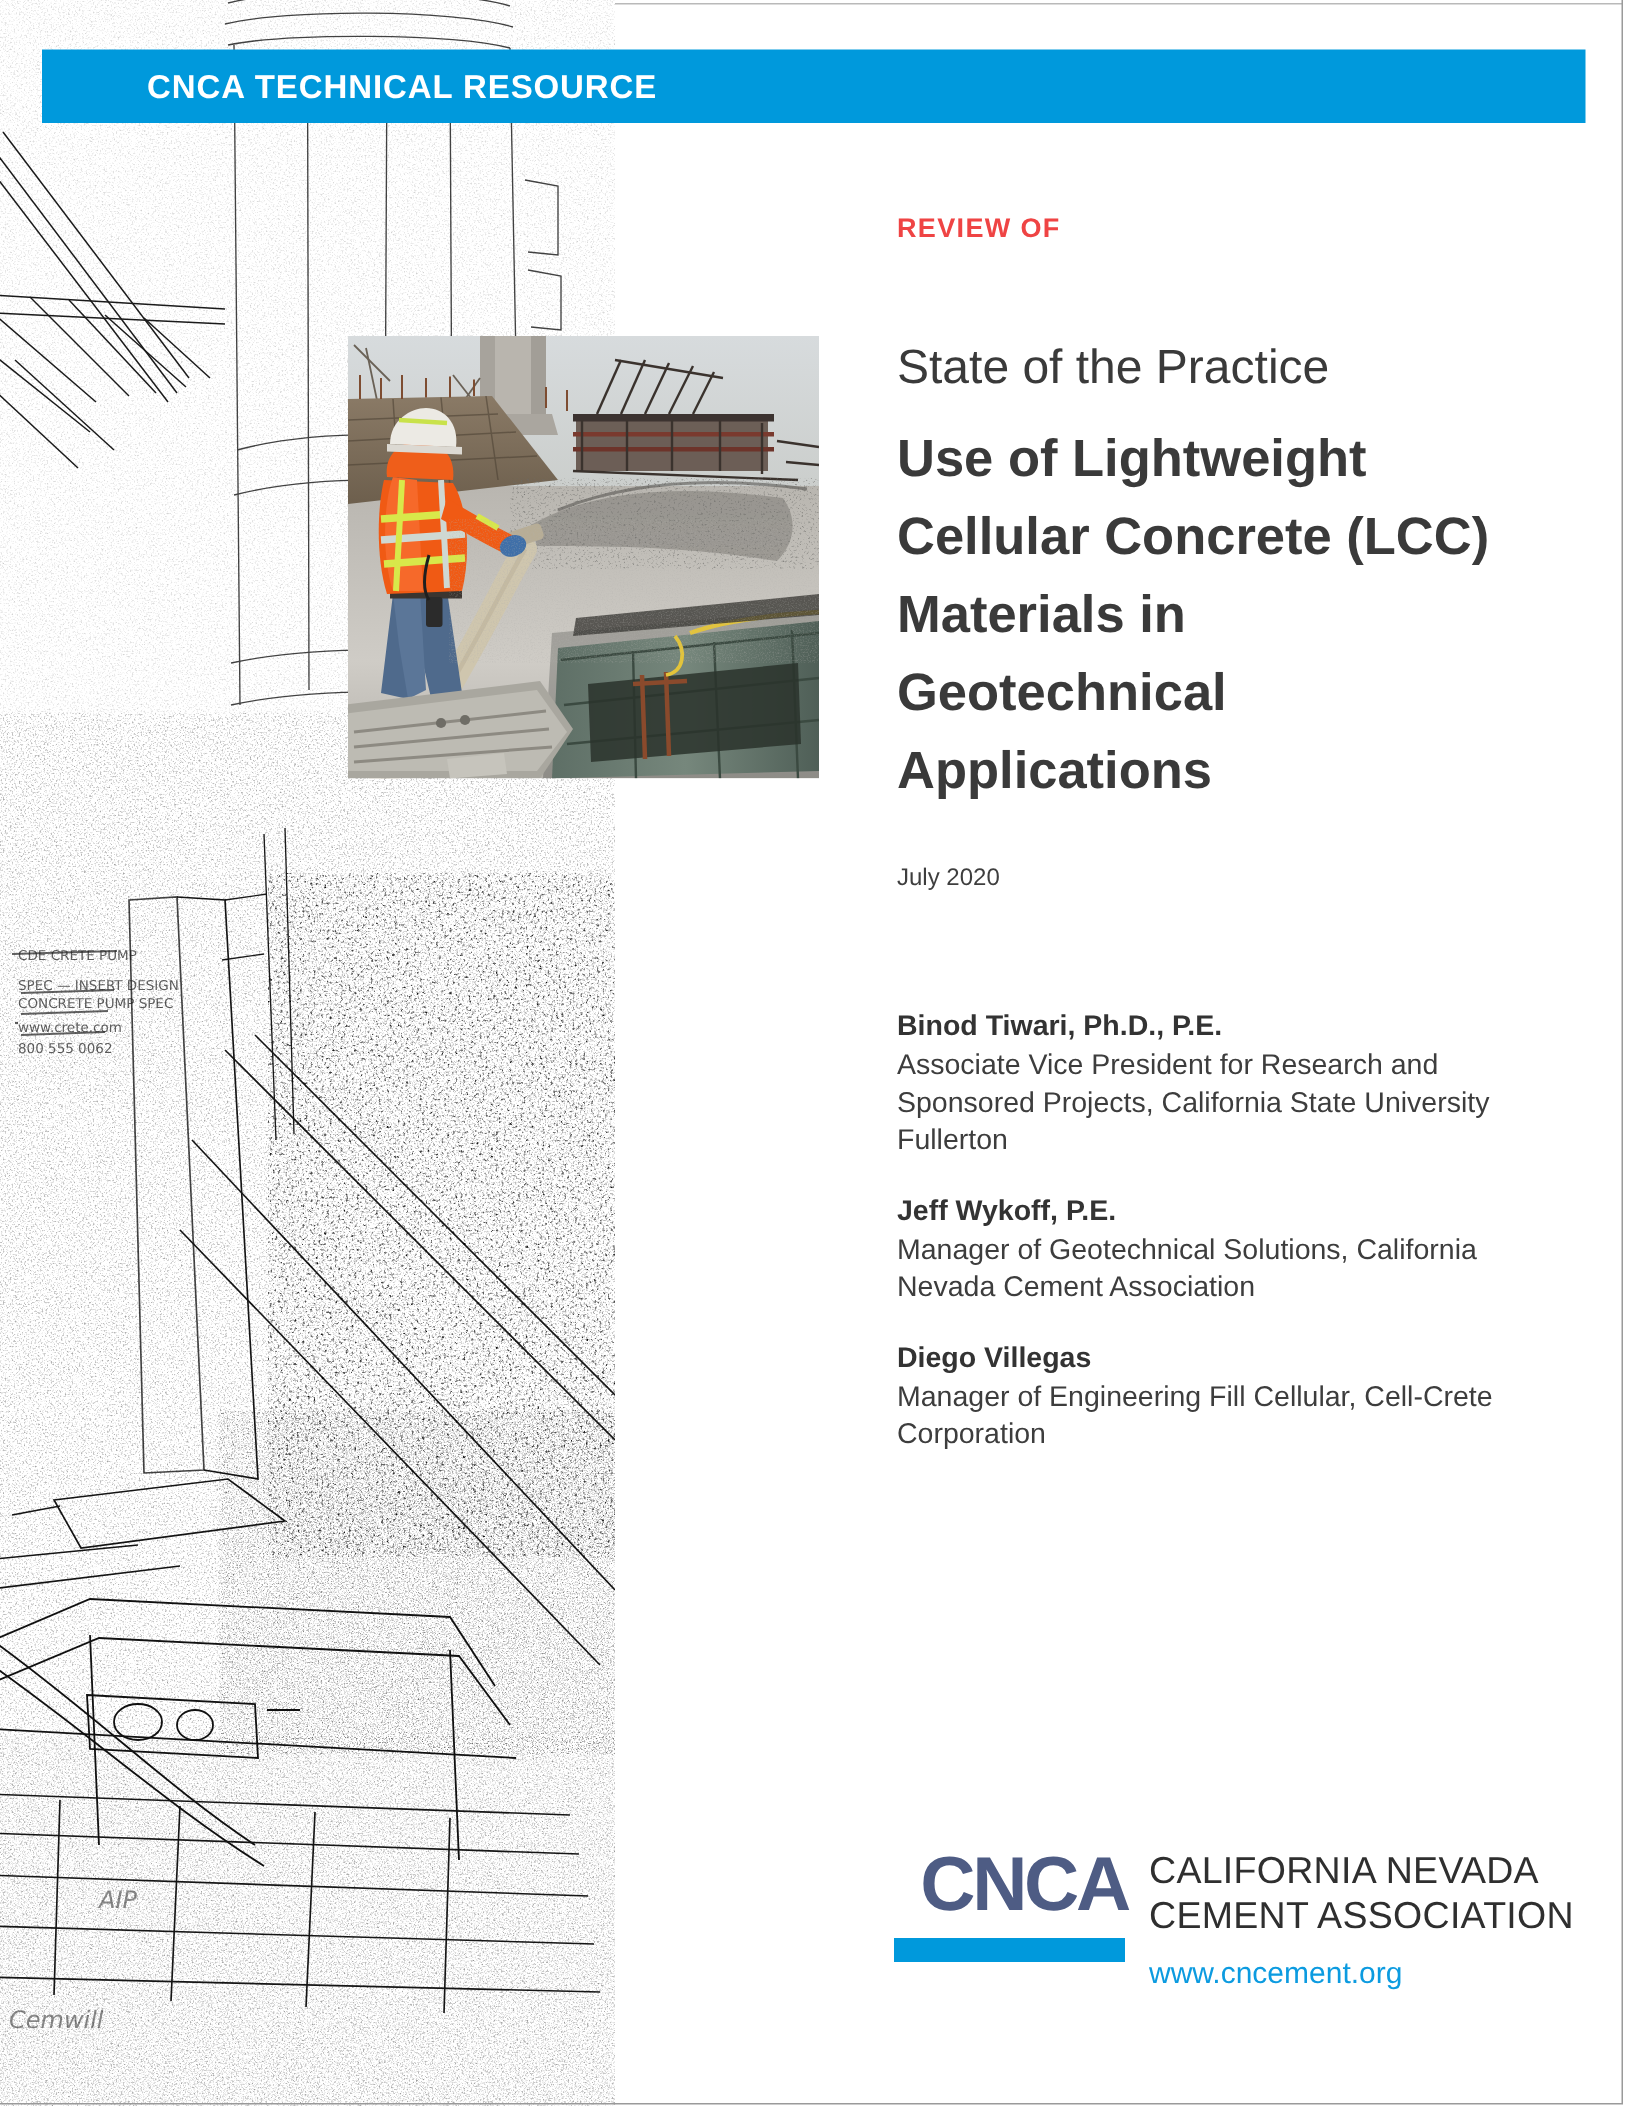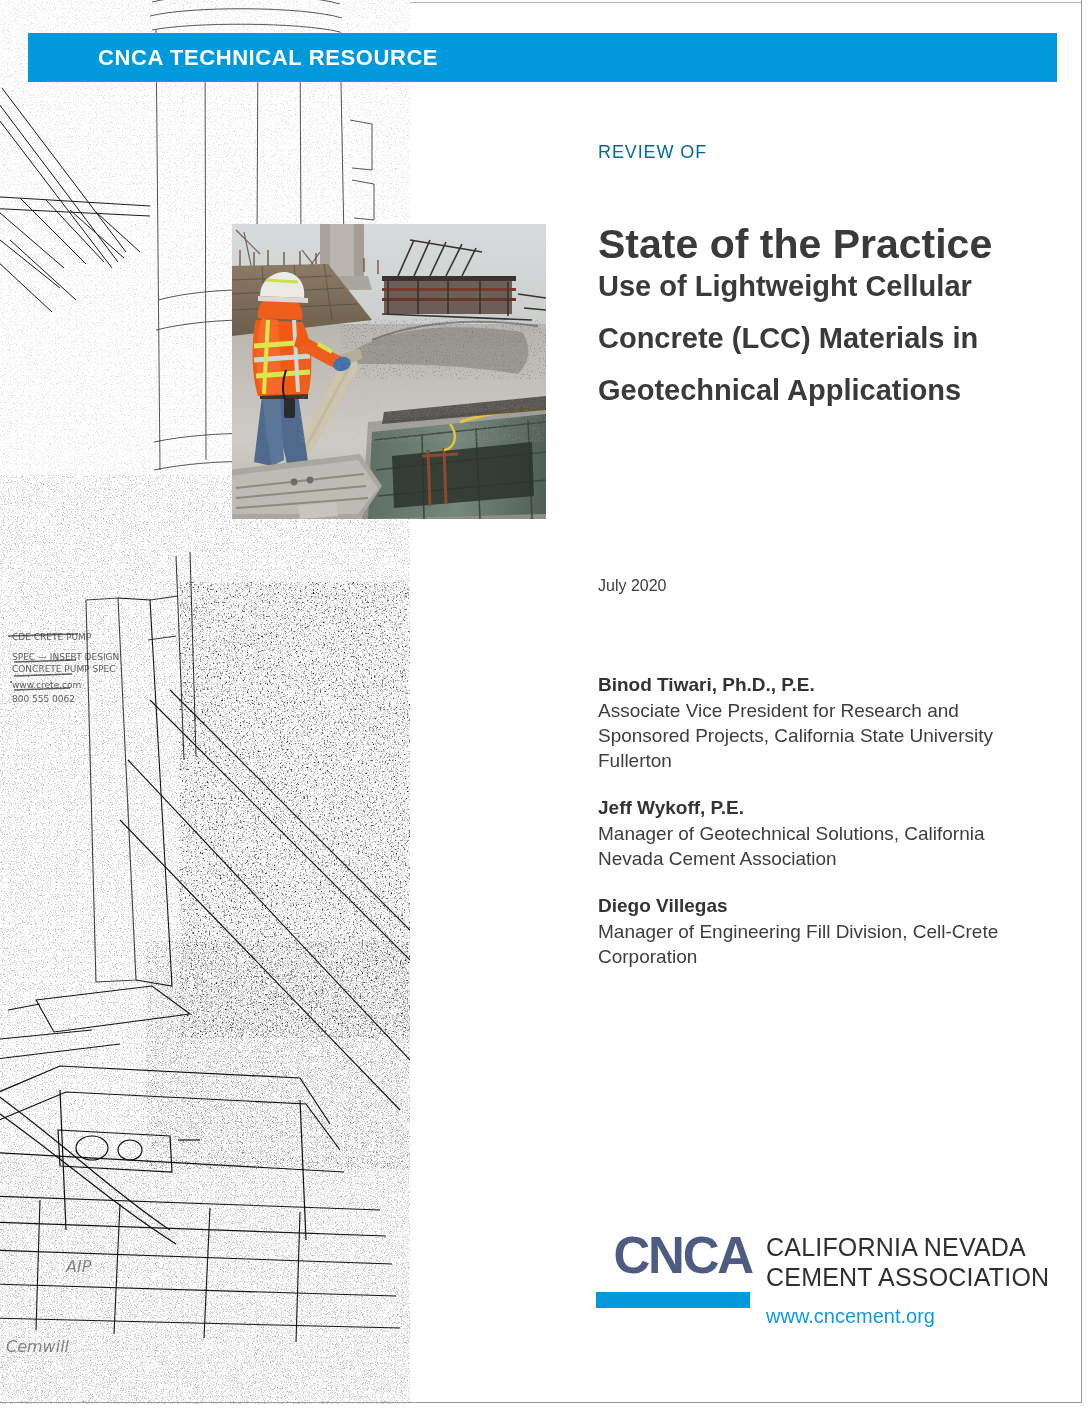--- a/index.html
+++ b/index.html
@@ -80,37 +80,37 @@
   .content {
     position: absolute;
     left: 598px; top: 0;
     width: 430px; height: 1408px;
   }
   .kicker {
     position: absolute;
     top: 142px; left: 0;
     font-size: 18px;
     letter-spacing: 0.9px;
-    color: #0369a1;
+    color: #ef4444;
+    font-weight: bold;
+  }
+  .title-light {
+    position: absolute;
+    top: 218px; left: 0;
+    font-size: 32px;
     font-weight: normal;
-  }
-  .title-light {
-    position: absolute;
-    top: 218px; left: 0;
-    font-size: 41px;
-    font-weight: bold;
     color: #3a3a3a;
     line-height: 52px;
     white-space: nowrap;
   }
   .title-bold {
     position: absolute;
-    top: 260px; left: 0;
+    top: 280px; left: 0;
     width: 420px;
-    font-size: 29px;
+    font-size: 35px;
     font-weight: bold;
     color: #3a3a3a;
     line-height: 52px;
   }
   .date {
     position: absolute;
     top: 577px; left: 0;
     font-size: 16px;
     color: #3e3e3e;
   }
@@ -532,21 +532,21 @@
         <div class="author-affil">Associate Vice President for Research and Sponsored Projects, California State University Fullerton</div>
       </div>
 
       <div class="author-block">
         <div class="author-name">Jeff Wykoff, P.E.</div>
         <div class="author-affil">Manager of Geotechnical Solutions, California Nevada Cement Association</div>
       </div>
 
       <div class="author-block">
         <div class="author-name">Diego Villegas</div>
-        <div class="author-affil">Manager of Engineering Fill Division, Cell-Crete Corporation</div>
+        <div class="author-affil">Manager of Engineering Fill Cellular, Cell-Crete Corporation</div>
       </div>
 
     </div>
   </div>
 
   <div class="logo-lockup">
     <div class="logo-mark">
       <div class="logo-word">CNCA</div>
       <div class="logo-bar"></div>
     </div>

